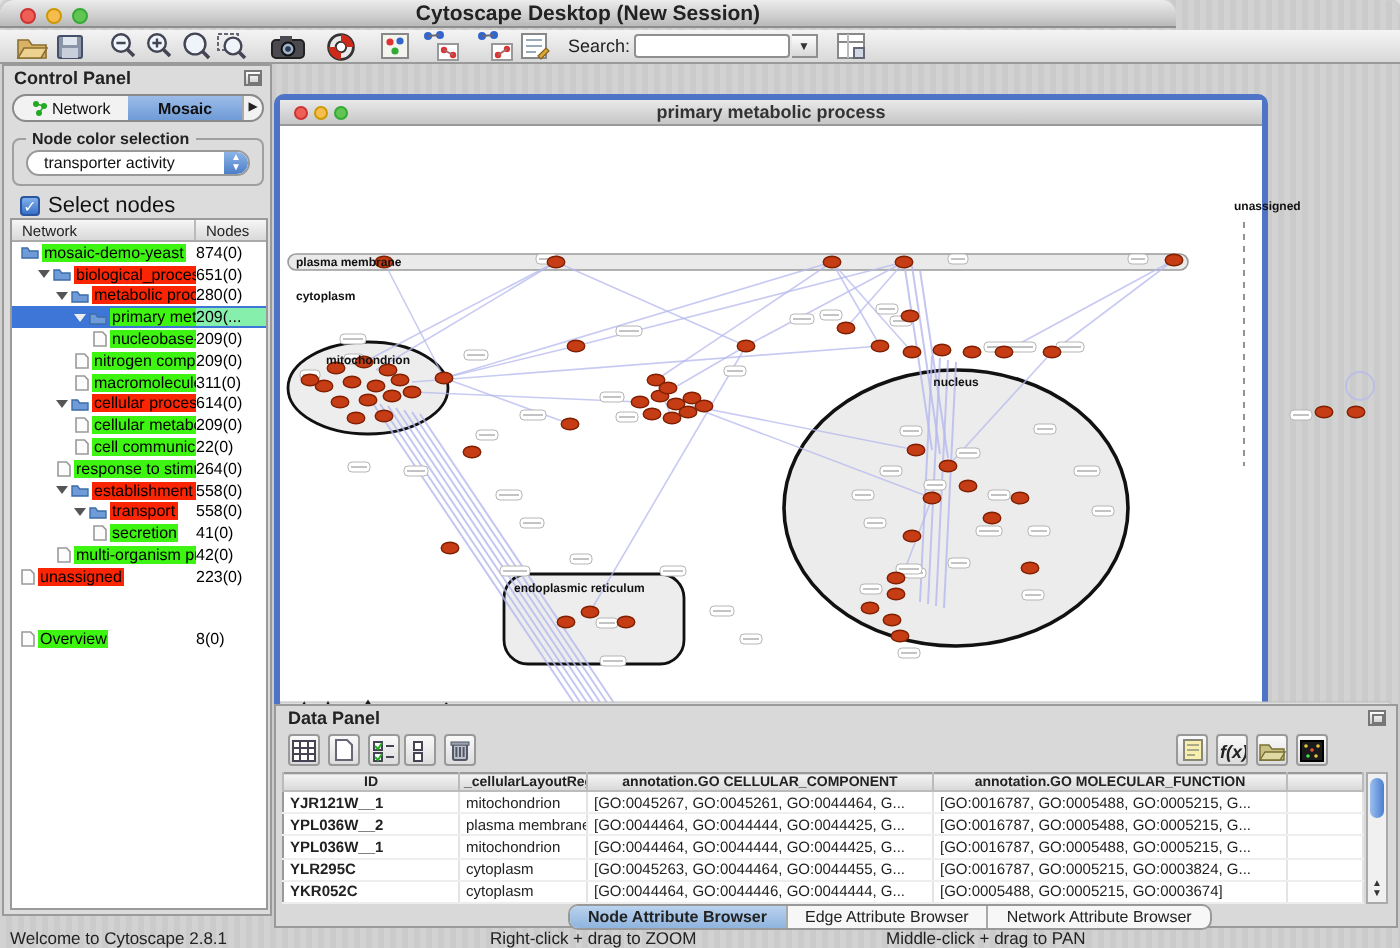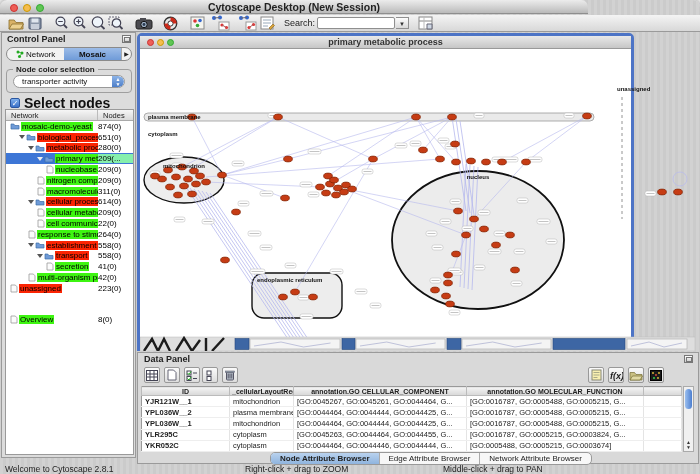--- a/index.html
+++ b/index.html
@@ -23,54 +23,54 @@
   .cp-tabs{position:absolute;left:4px;top:14px;width:126px;height:14px;border:1px solid #8a8a8a;border-radius:7px;background:#f2f2f2;display:flex;overflow:hidden;}
   .cp-tab{flex:1;font-size:8px;text-align:center;line-height:13px;color:#111;white-space:nowrap;overflow:hidden;}
   .cp-tab.sel{background:linear-gradient(#9cbcе8,#6f9bd8);background:linear-gradient(#9cbce8,#6f9bd8);font-weight:bold;}
   .cp-tab-arrow{width:10px;font-size:6px;line-height:13px;text-align:center;color:#222;border-left:1px solid #aaa;}
   .groupbox{position:absolute;left:4px;top:36px;width:126px;height:24px;border:1px solid #9f9f9f;border-radius:4px;}
   .groupbox-label{position:absolute;left:6px;top:-5px;font-size:8px;font-weight:bold;color:#222;background:#dcdcdc;padding:0 3px;}
   .combo{position:absolute;left:6px;top:5px;width:112px;height:13px;background:#fff;border:1px solid #999;border-radius:7px;font-size:8px;line-height:12px;padding-left:8px;color:#111;overflow:hidden;}
   .combo-cap{position:absolute;right:0;top:0;width:12px;height:11px;border-radius:0 6px 6px 0;background:linear-gradient(#8db4e8,#4d7ec8);color:#fff;font-size:5px;line-height:5px;text-align:center;padding-top:1px;}
   .checkrow{position:absolute;left:8px;top:64px;height:11px;display:flex;align-items:center;}
   .checkbox{width:10px;height:10px;border-radius:2px;background:linear-gradient(#7fb0ec,#3a71c8);border:1px solid #2a56a0;color:#fff;font-size:8px;line-height:9px;text-align:center;}
-  .checklabel{font-size:14px;color:#111;margin-left:4px;font-weight:bold;}
+  .checklabel{font-size:11px;color:#111;margin-left:4px;}
   .treewrap{position:absolute;left:3px;top:76px;width:129px;height:346px;background:#fff;border:1px solid #9a9a9a;overflow:hidden;}
   .treehead{display:flex;height:11px;background:linear-gradient(#f6f6f6,#d9d9d9);border-bottom:1px solid #aaa;font-size:7.5px;color:#222;}
   .treehead div{padding-left:5px;line-height:11px;}
   .th-net{width:92px;border-right:1px solid #bbb;}
   .trow{position:relative;display:flex;align-items:center;height:10.8px;white-space:nowrap;}
   .trow.sel{background:#3d76d6;}
   .exp{width:0;height:0;border-left:3.5px solid transparent;border-right:3.5px solid transparent;border-top:4.5px solid #555;margin-right:1px;flex:none;}
   .trow.sel .exp{border-top-color:#eee;}
   .tico{flex:none;margin-right:1px;display:inline-flex;}
   .tlabel{font-size:8px;color:#000;padding:0 1px;overflow:hidden;text-overflow:clip;}
   .tlabel.green{background:#3ef511;}
   .tlabel.red{background:#fb2403;}
   .tcount{font-size:8px;color:#000;margin-left:auto;width:35px;flex:none;overflow:hidden;}
   .tcount.green{background:#86efac;width:auto;min-width:35px;}
   
-  .netwin{position:absolute;left:137px;top:33px;width:497px;height:318px;border:3px solid #4d74c6;border-radius:5px 5px 0 0;background:#fff;}
+  .netwin{position:absolute;left:137px;top:47px;width:497px;height:318px;border:3px solid #4d74c6;border-radius:5px 5px 0 0;background:#fff;}
   .nw-titlebar{position:absolute;left:0;top:0;width:100%;height:13px;background:linear-gradient(#e9e9e9,#c6c6c6);border-bottom:1px solid #999;}
   .nw-titlebar .tl{position:absolute;top:3px;width:7px;height:7px;border-radius:50%;}
   .nw-title{position:absolute;top:1px;width:100%;text-align:center;font-size:9px;font-weight:bold;color:#333;}
   #net-svg{position:absolute;left:0;top:13px;}
   
   .dpanel{position:absolute;left:137px;top:352px;width:562px;height:112px;background:#d9d9d9;border:1px solid #9a9a9a;}
   .dp-title{position:absolute;left:6px;top:1px;font-size:9px;font-weight:bold;color:#222;}
   .dp-toolbar{position:absolute;left:0;top:13px;width:100%;height:19px;}
   .dbtn{position:absolute;top:1px;width:16px;height:16px;border:1px solid #999;border-radius:2px;background:linear-gradient(#fafafa,#dcdcdc);display:flex;align-items:center;justify-content:center;font-weight:bold;}
   .dtable{position:absolute;left:3px;top:33px;width:540px;height:66px;background:#fff;border:1px solid #999;border-collapse:collapse;table-layout:fixed;font-size:7.5px;}
   .dtable th{background:linear-gradient(#f4f4f4,#d7d7d7);border:1px solid #bbb;border-top:none;font-size:7px;font-weight:bold;color:#222;height:9px;padding:0 2px;overflow:hidden;white-space:nowrap;}
   .dtable td{border-right:1px solid #e4e4e4;border-bottom:1px solid #eee;padding:0 3px;height:9px;overflow:hidden;white-space:nowrap;color:#222;}
   .dtable td:first-child{font-weight:bold;}
   .vscroll{position:absolute;left:545px;top:33px;width:11px;height:66px;border:1px solid #aaa;background:#f0f0f0;}
   .vthumb{position:absolute;left:1px;top:2px;width:7px;height:20px;border-radius:4px;background:linear-gradient(90deg,#9cc0f0,#4c7ecf);}
   .varrows{position:absolute;left:0;bottom:1px;width:9px;font-size:5px;line-height:5px;text-align:center;color:#333;}
-  .bottom-tabs{position:absolute;left:132px;top:99px;display:flex;border:1px solid #999;border-radius:5px;overflow:hidden;background:#f7f7f7;height:13px;}
+  .bottom-tabs{position:absolute;left:146px;top:99px;display:flex;border:1px solid #999;border-radius:5px;overflow:hidden;background:#f7f7f7;height:13px;}
   .btab{font-size:8px;line-height:12px;padding:0 9px;color:#222;border-right:1px solid #aaa;white-space:nowrap;}
   .btab:last-child{border-right:none;}
   .btab.sel{background:linear-gradient(#b9d2ee,#8fb4de);font-weight:bold;}
   
   .statusbar{position:absolute;left:0;top:464px;width:700px;height:10px;font-size:8.5px;color:#222;}
   .statusbar span{position:absolute;top:0;}
 </style>
 </head>
 <body>
 

